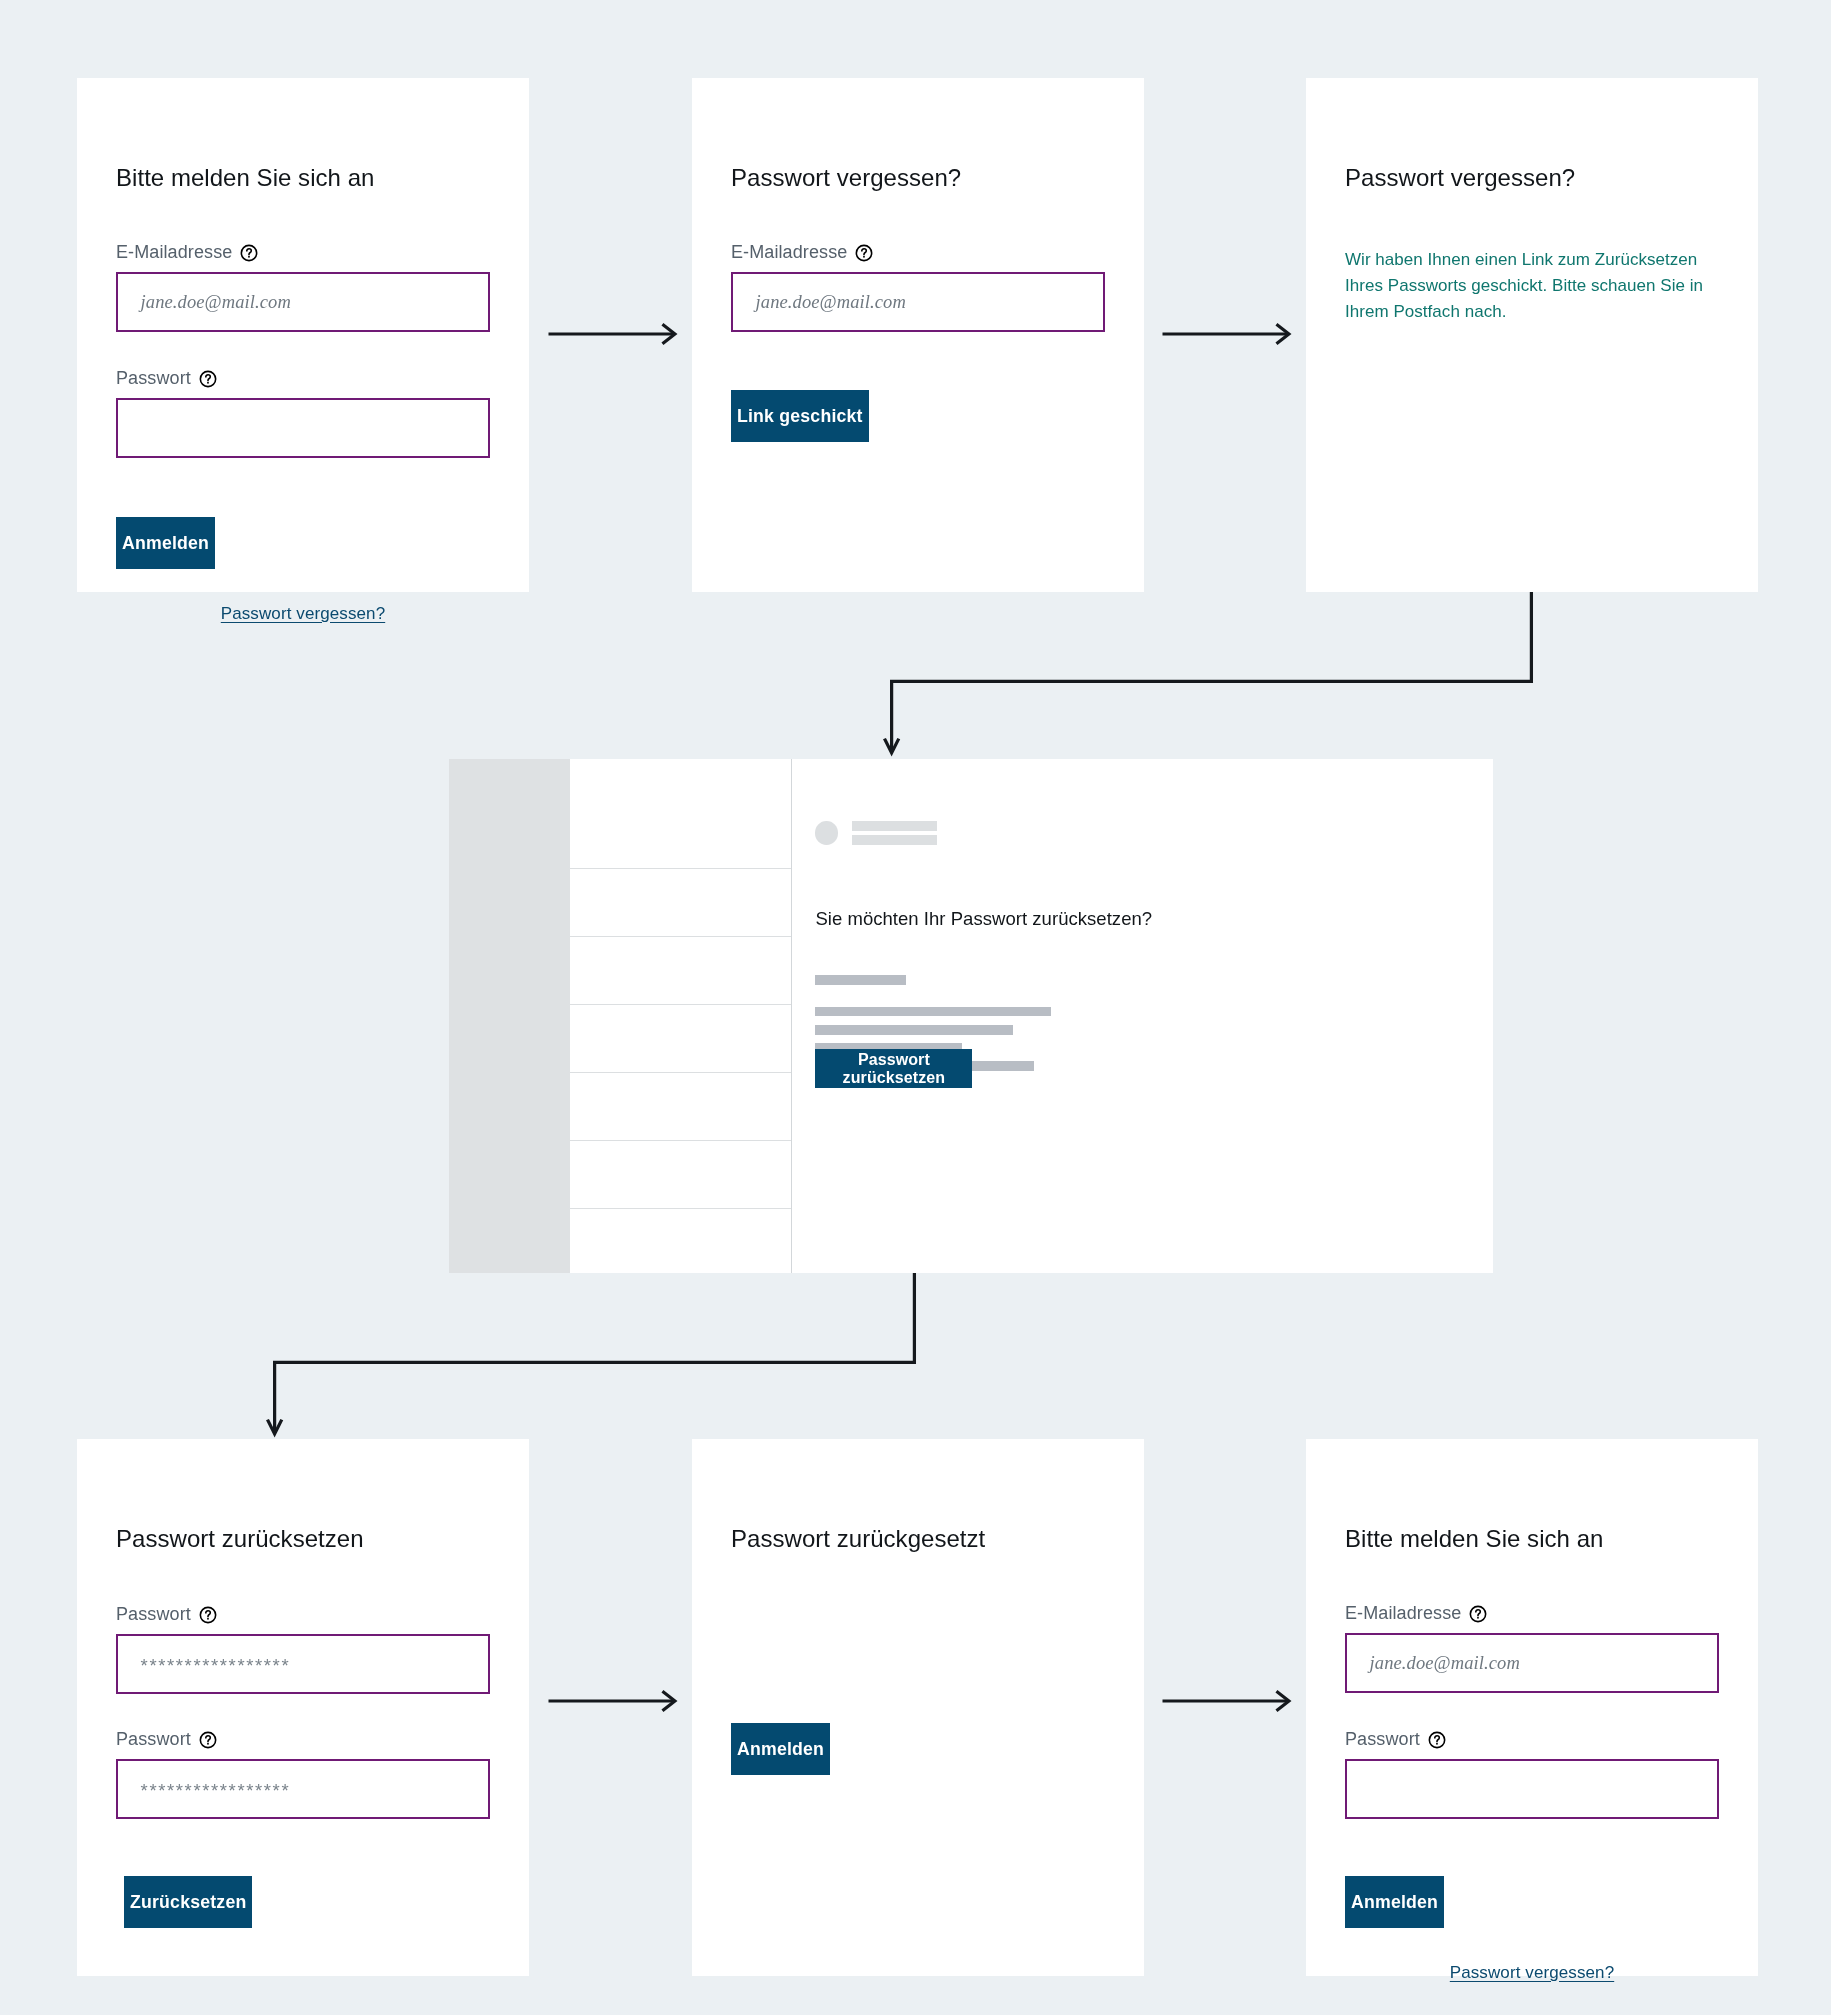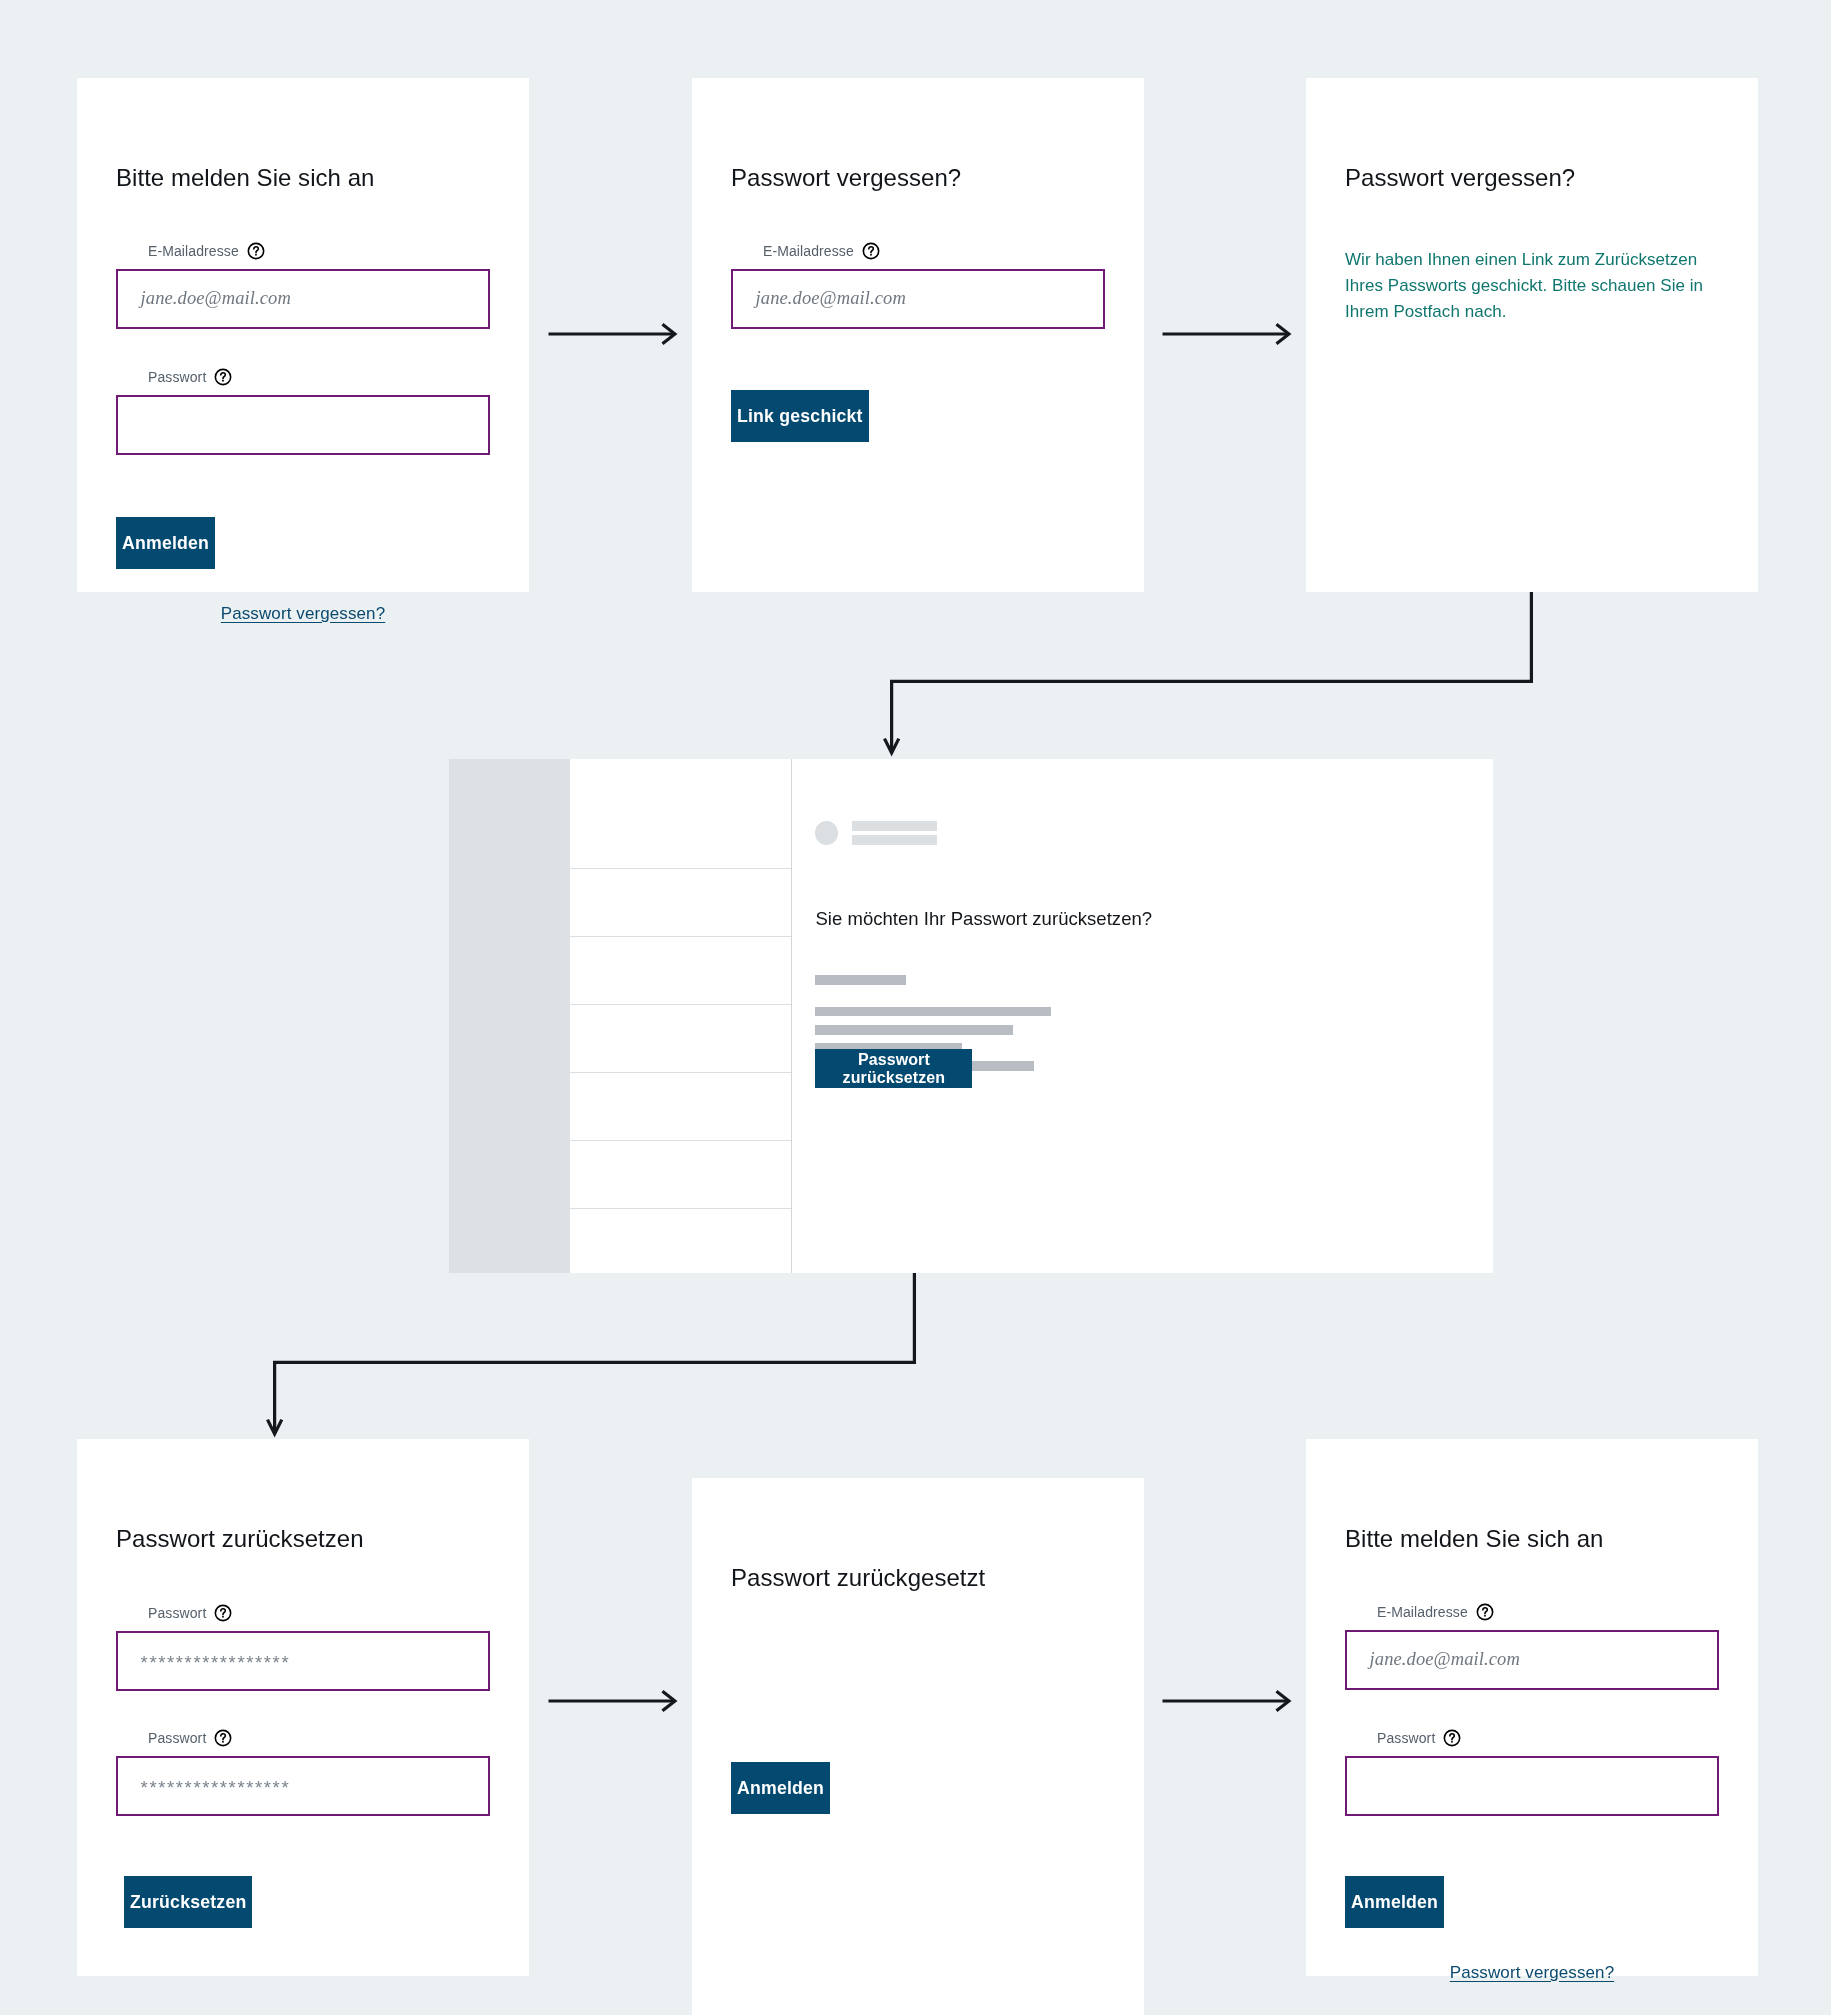--- a/index.html
+++ b/index.html
@@ -41,25 +41,24 @@
     padding: 0;
   }
 
   .field-label-row {
     display: flex;
     align-items: center;
     gap: 8px;
     margin: 0;
   }
   .field-label {
-    font-size: 14px;
+    font-size: 18px;
     line-height: 1.2;
     color: #55606b;
     letter-spacing: 0.1px;
-    margin-left: 32px;
   }
 
   
   .help-icon {
     width: 18px;
     height: 18px;
     flex: 0 0 18px;
     display: block;
   }
 
@@ -120,21 +119,21 @@
     color: #0f766e;
     letter-spacing: 0.04px;
   }
 
   
   #card-login-1 { left: 77px;  top: 78px;  width: 452px; height: 514px; }
   #card-forgot-2 { left: 692px; top: 78px;  width: 452px; height: 514px; }
   #card-sent-3   { left: 1306px; top: 78px;  width: 452px; height: 514px; }
 
   #card-reset-4  { left: 77px;  top: 1439px; width: 452px; height: 537px; }
-  #card-done-5   { left: 692px; top: 1478px; width: 452px; height: 537px; }
+  #card-done-5   { left: 692px; top: 1439px; width: 452px; height: 537px; }
   #card-login-6  { left: 1306px; top: 1439px; width: 452px; height: 537px; }
 
   
   #card-email {
     position: absolute;
     left: 449px;
     top: 759px;
     width: 1044px;
     height: 514px;
     background: #ffffff;

